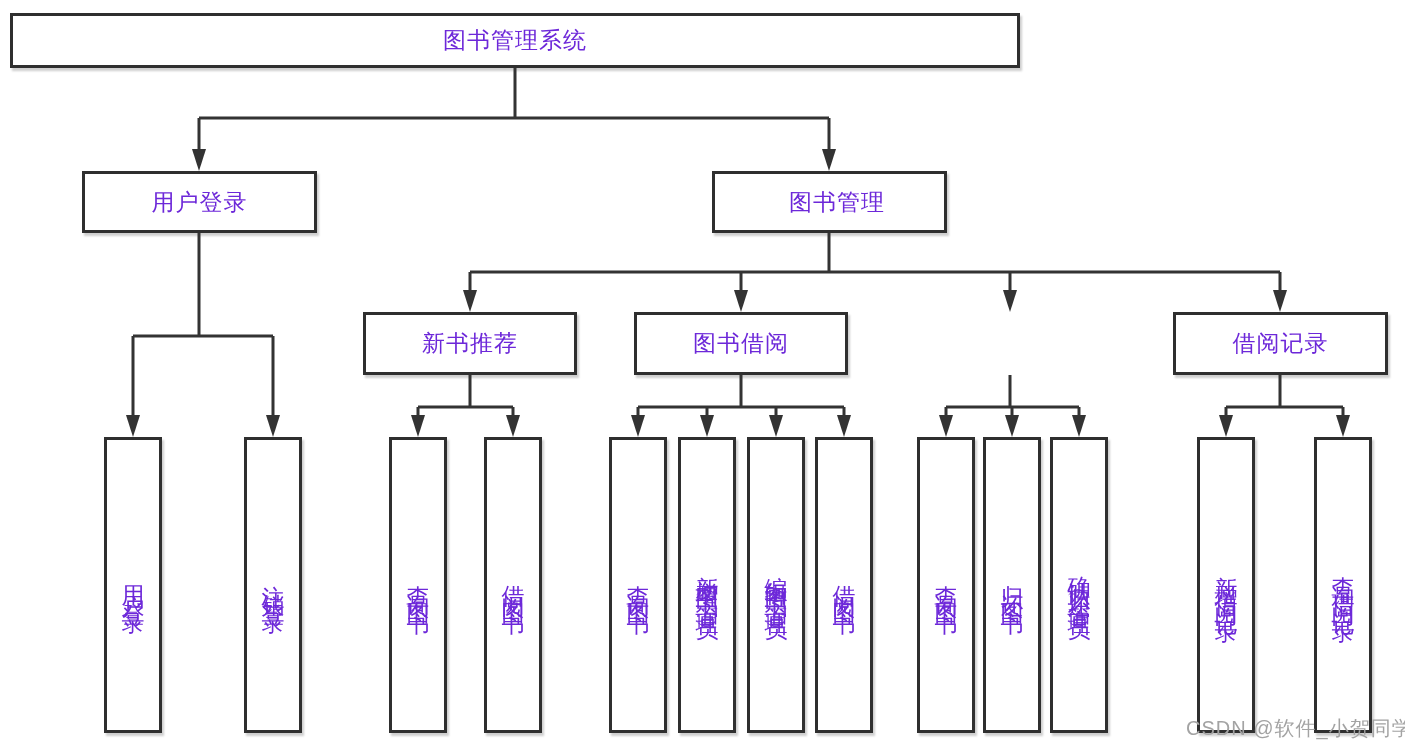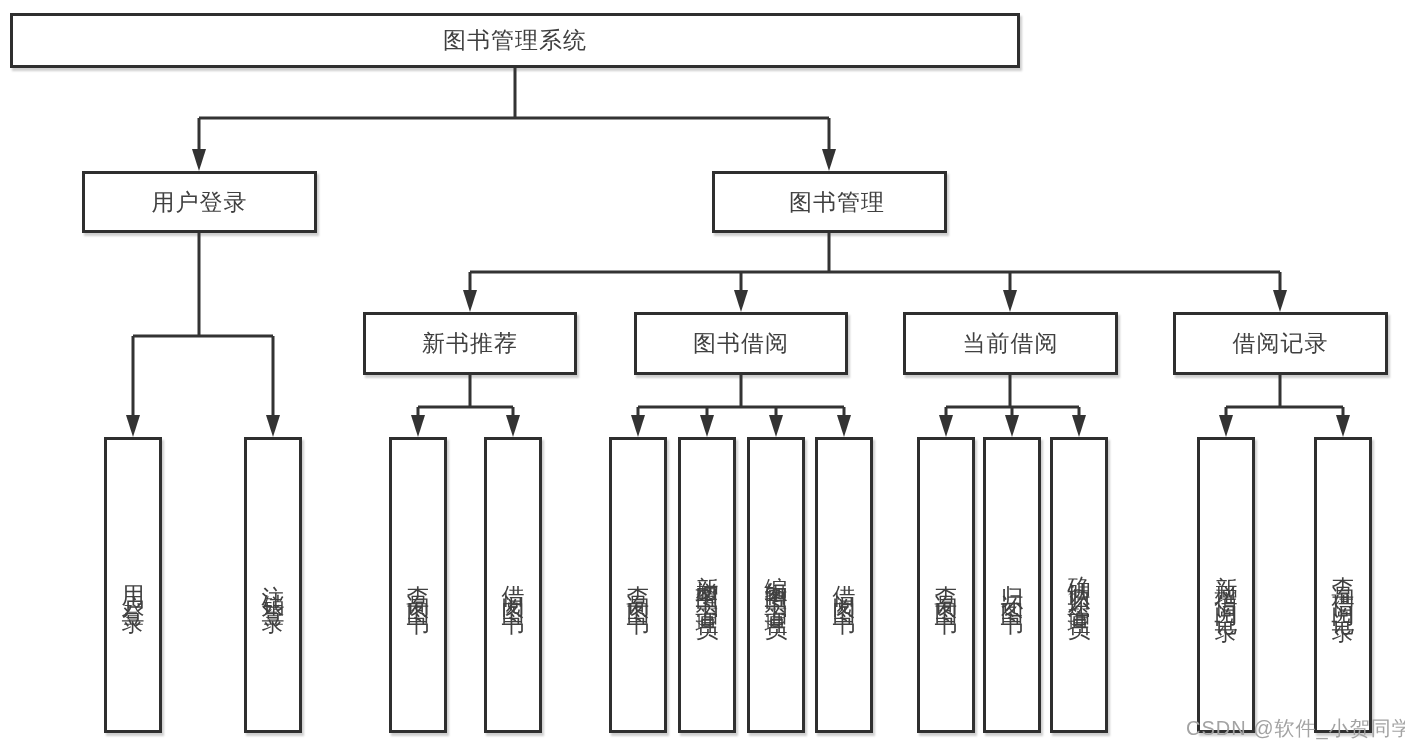--- a/index.html
+++ b/index.html
@@ -15,21 +15,21 @@
   .node{
     position:absolute;
     background:#ffffff;
     border:3px solid #2f2f2f;
     box-shadow:2px 3px 2px rgba(60,60,60,0.25);
     display:flex;align-items:center;justify-content:center;
     box-sizing:border-box;
     z-index:2;
     font-size:23px;
     letter-spacing:1px;
-    color:#404040;
+    color:#6d28d9;
   }
   .vnode{
     writing-mode:vertical-rl;
     text-orientation:mixed;
     letter-spacing:9px;
     font-size:23px;
     line-height:1;
     text-align:center;
   }
   .watermark{
@@ -99,23 +99,20 @@
   <div class="node" style="left:712px;top:171px;width:235px;height:62px;padding-left:15px;">
     <span>图书管理</span>
   </div>
 
   <div class="node" style="left:634px;top:312px;width:214px;height:63px;">
     <span>图书借阅</span>
   </div>
   <div class="node" style="left:363px;top:312px;width:214px;height:63px;">
     <span>新书推荐</span>
   </div>
-  <div class="node" style="left:903px;top:312px;width:215px;height:63px;">
-    <span>当前借阅</span>
-  </div>
   <div class="node" style="left:1173px;top:312px;width:215px;height:63px;">
     <span>借阅记录</span>
   </div>
 
   <div class="node vnode" style="left:104px;top:437px;width:58px;height:296px;">
     <span>用户登录</span>
   </div>
   <div class="node vnode" style="left:244px;top:437px;width:58px;height:296px;">
     <span>注销登录</span>
   </div>

